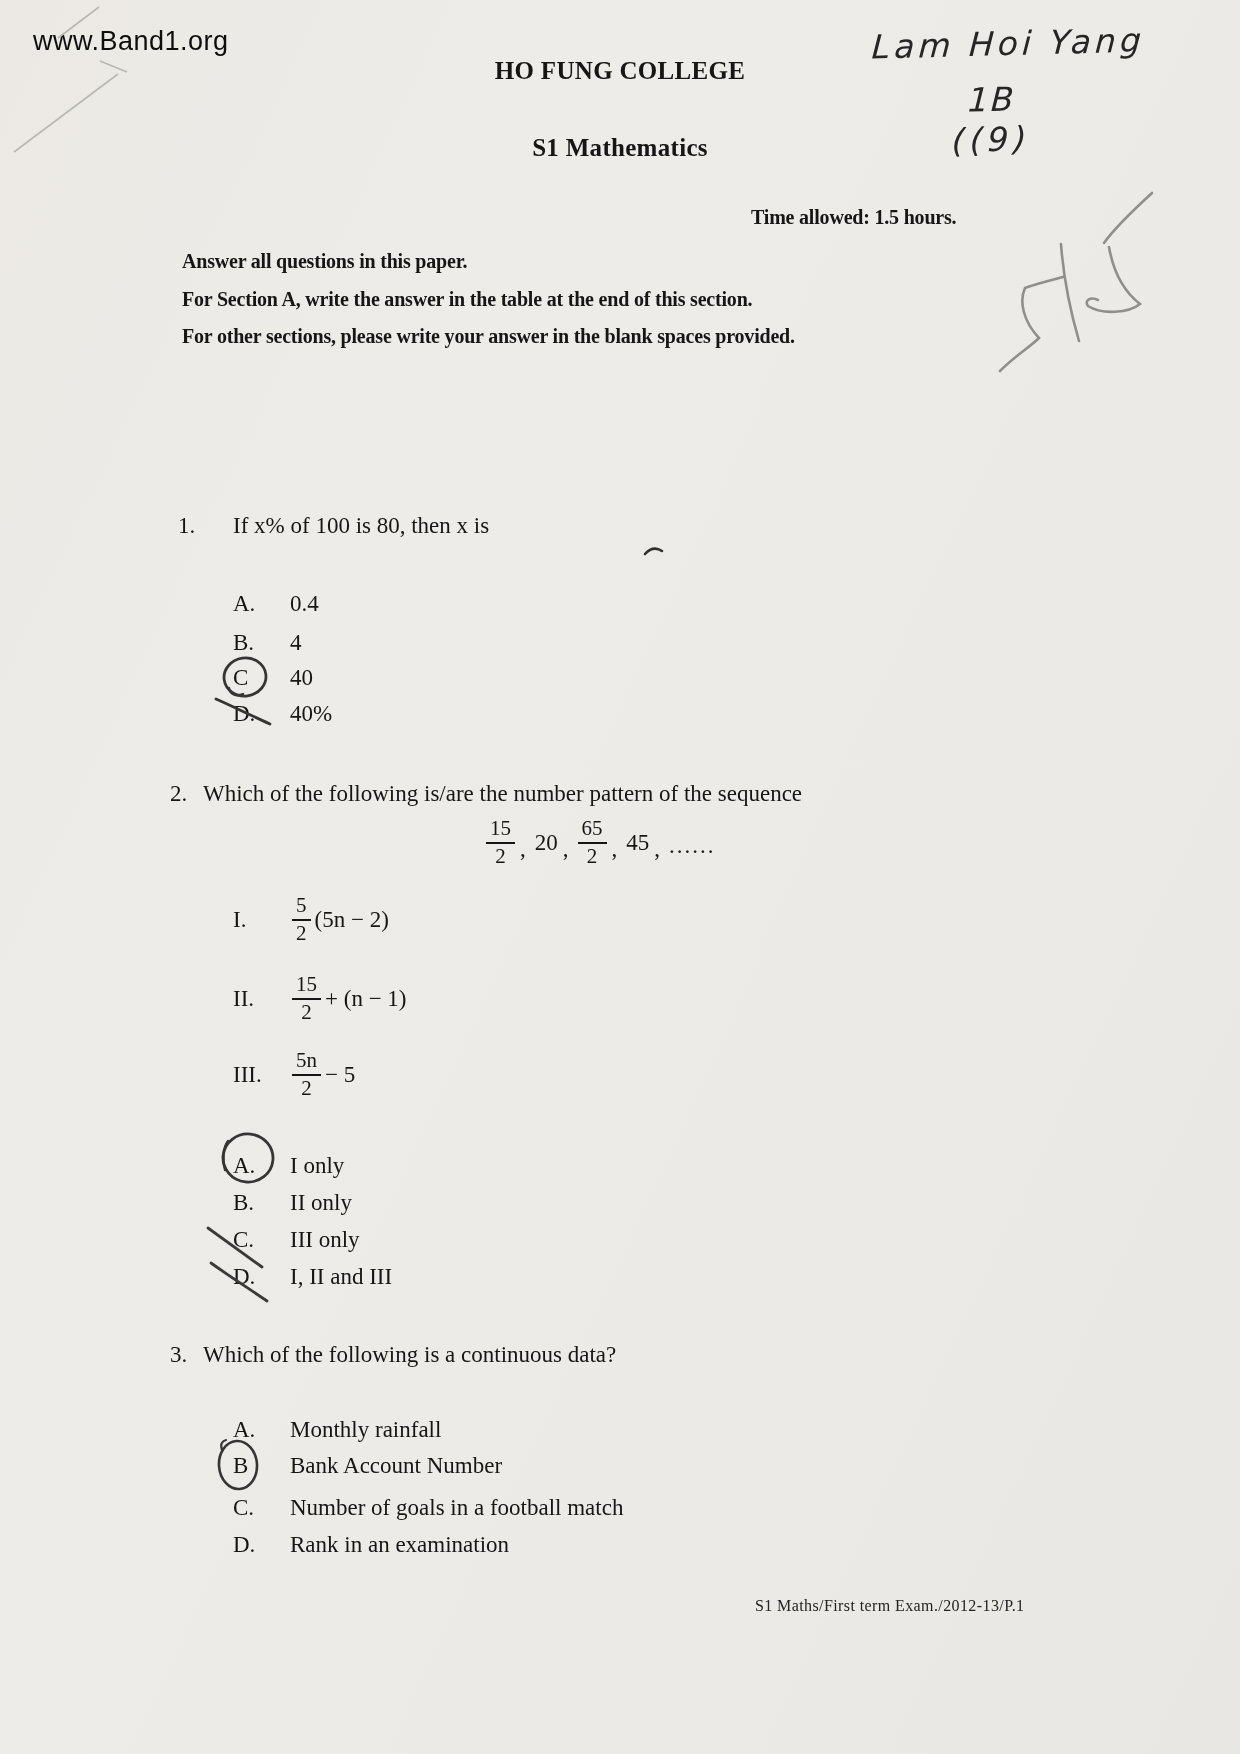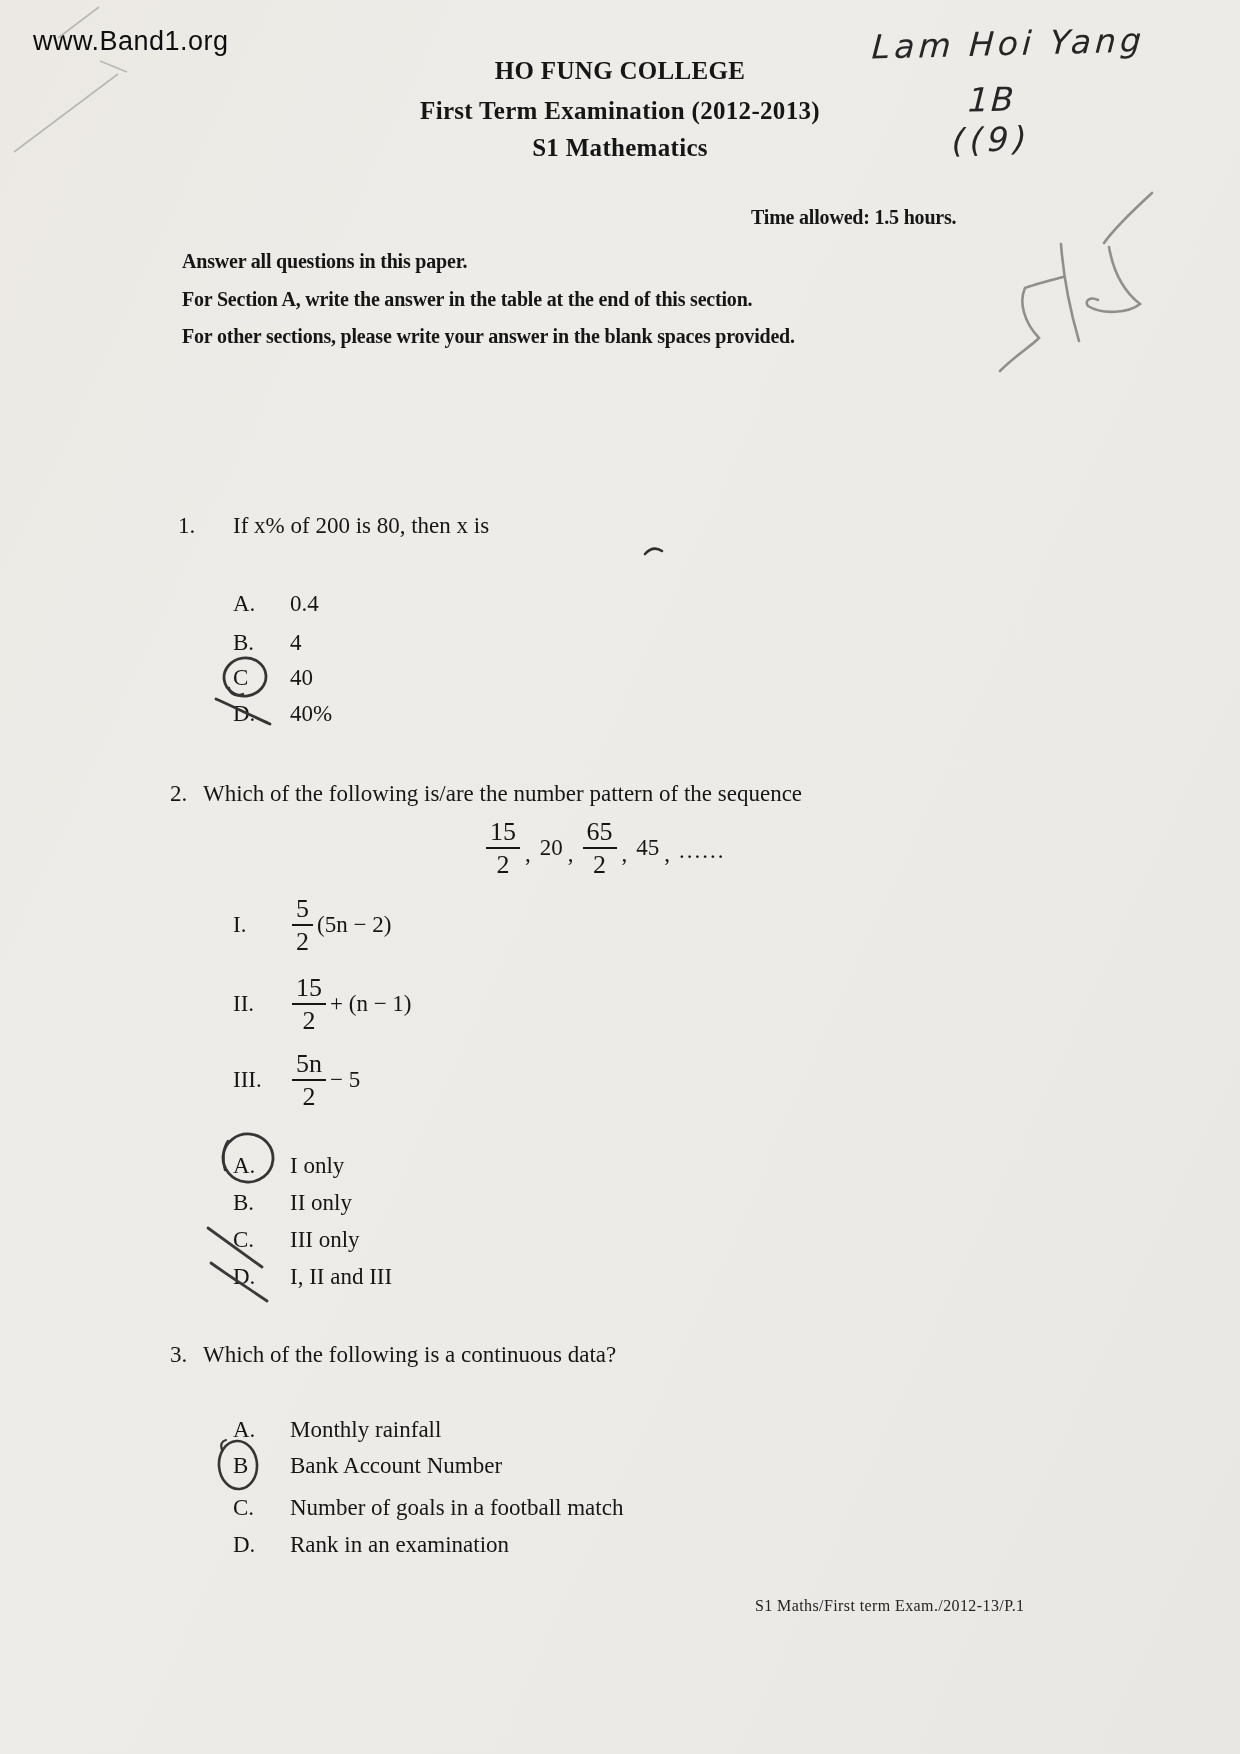--- a/index.html
+++ b/index.html
@@ -24,21 +24,21 @@
     text-decoration-thickness:2px;
     text-underline-offset:4px;
     letter-spacing:0.3px;
   }
   .bold-line{font-weight:bold;font-size:20px;line-height:28px;letter-spacing:-0.2px;}
   .body-line{font-size:23px;line-height:28px;}
   .q-row{display:flex;}
   .q-num{display:inline-block;}
   .opt-row{display:flex;font-size:23px;line-height:28px;}
   .opt-letter{display:inline-block;width:57px;flex:0 0 57px;}
-  .frac{display:inline-block;text-align:center;vertical-align:middle;font-size:26px;line-height:1.04;}
+  .frac{display:inline-block;text-align:center;vertical-align:middle;font-size:21px;line-height:1.04;}
   .frac .num{display:block;padding:0 4px 2px;border-bottom:2px solid #161616;}
   .frac .den{display:block;padding-top:2px;}
   .mc-row{display:flex;align-items:center;font-size:23px;}
   .mc-label{display:inline-block;width:59px;flex:0 0 59px;}
   .mc-suffix{margin-left:4px;}
   .seq-row{display:flex;align-items:center;font-size:23px;}
   .seq-sep{margin:0 9px 0 5px;transform:translateY(6px);display:inline-block;}
   .seq-tail{letter-spacing:2px;transform:translateY(3px);display:inline-block;}
   .hand{
     font-family:"DejaVu Sans", sans-serif;
@@ -48,37 +48,36 @@
   svg.overlay{position:absolute;left:0;top:0;pointer-events:none;}
 </style>
 </head>
 <body>
 
 <div class="page">
 
   <div class="abs watermark" style="left:33px;top:26px;">www.Band1.org</div>
 
   <div class="abs title-line" style="top:57px;">HO FUNG COLLEGE</div>
-  <div class="abs title-line" style="top:97px;">First Term Examination (2012-2013)</div>
   <div class="abs title-line" style="top:134px;">S1 Mathematics</div>
 
   <div class="abs hand" style="left:872px;top:24px;font-size:33px;letter-spacing:4px;transform:rotate(-1.5deg) skewX(-5deg);">Lam Hoi Yang</div>
   <div class="abs hand" style="left:968px;top:80px;font-size:33px;letter-spacing:2px;transform:rotate(-1deg) skewX(-4deg);">1B</div>
   <div class="abs hand" style="left:952px;top:120px;font-size:33px;letter-spacing:5px;transform:rotate(-2deg) skewX(-4deg);">((9)</div>
 
   <div class="abs bold-line" style="left:751px;top:203px;">Time allowed: 1.5 hours.</div>
 
   <div class="abs bold-line" style="left:182px;top:285px;">For Section A, write the answer in the table at the end of this section.</div>
   <div class="abs bold-line" style="left:182px;top:247px;">Answer all questions in this paper.</div>
   <div class="abs bold-line" style="left:182px;top:322px;">For other sections, please write your answer in the blank spaces provided.</div>
 
 
   <div class="abs q-row body-line" style="left:178px;top:512px;">
     <span class="q-num" style="width:55px;">1.</span>
-    <span>If x% of 200 is 80, then x is</span>
+    <span>If x% of 100 is 80, then x is</span>
   </div>
 
   <div class="abs opt-row" style="left:233px;top:590px;">
     <span class="opt-letter">A.</span>
     <span>0.4</span>
   </div>
   <div class="abs opt-row" style="left:233px;top:629px;">
     <span class="opt-letter">B.</span>
     <span>4</span>
   </div>

